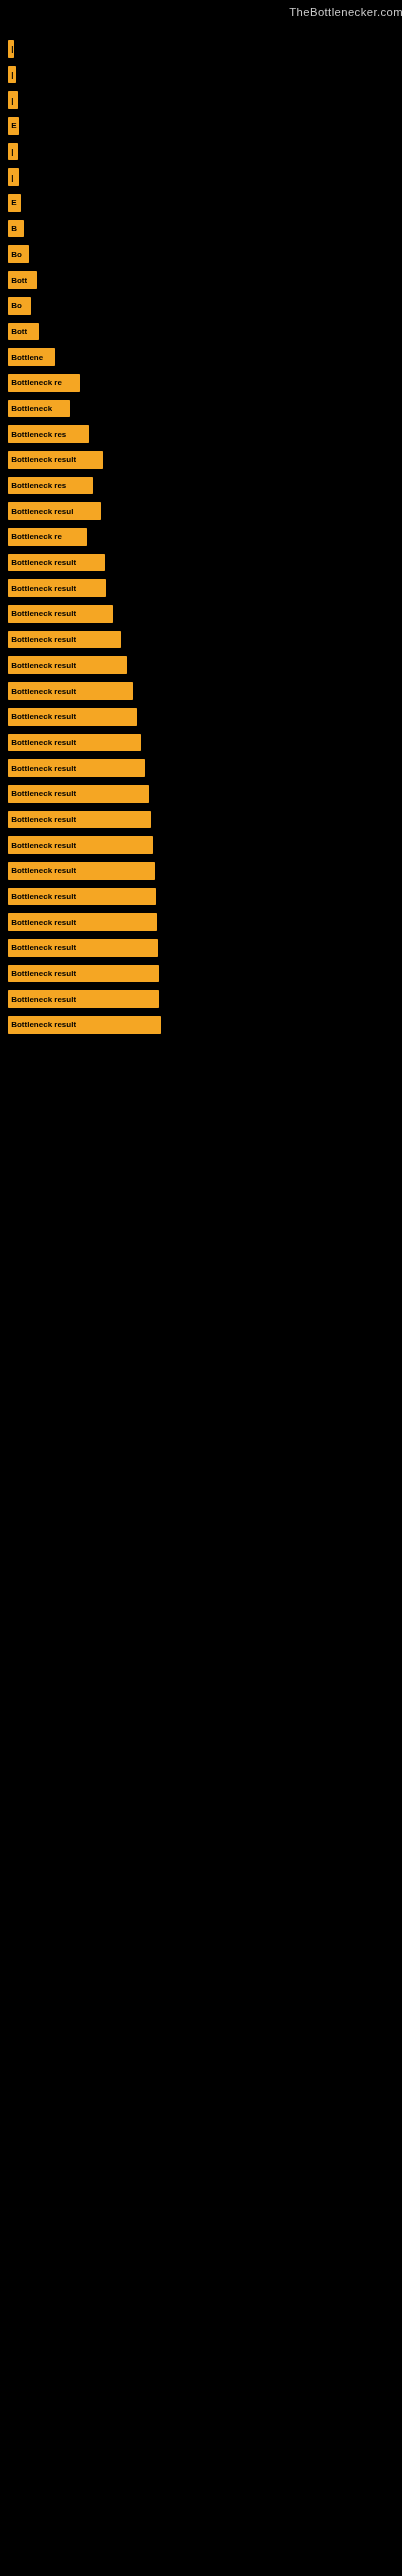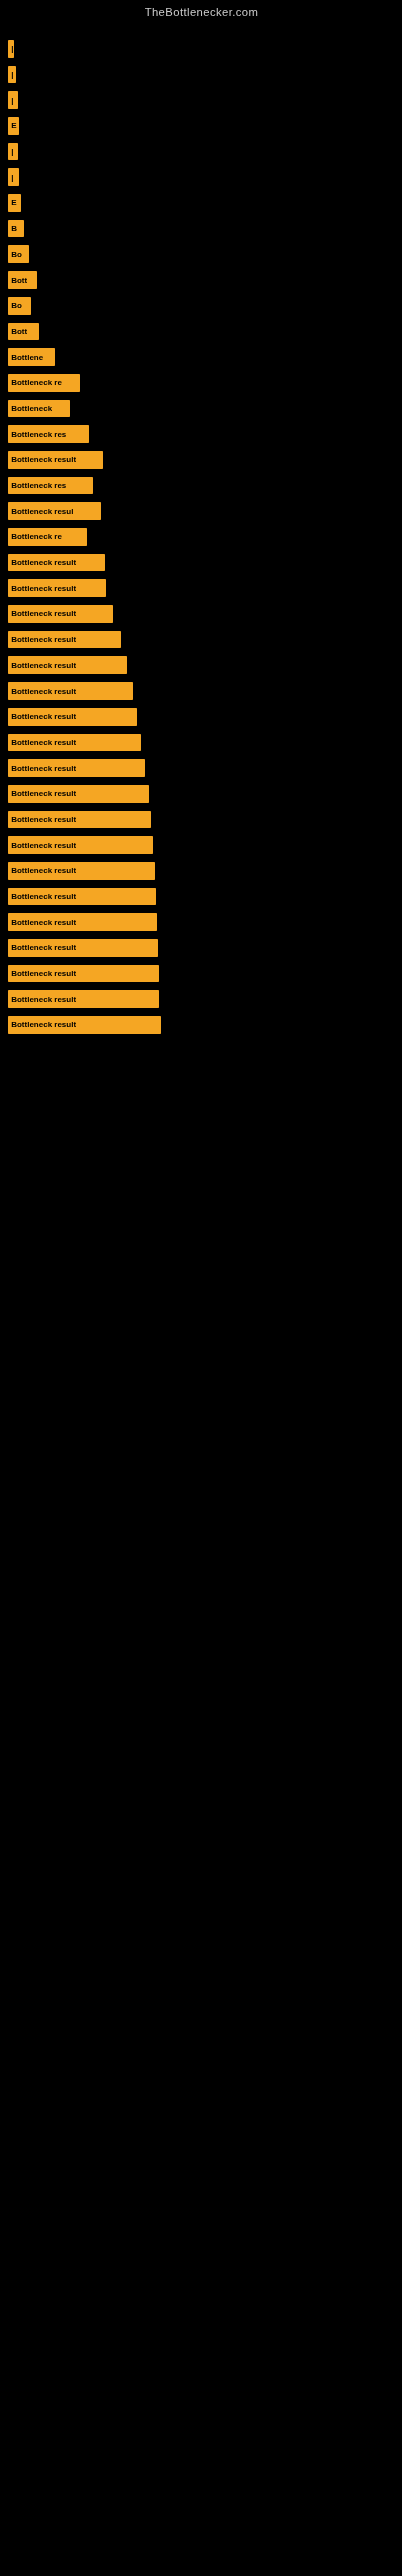--- a/index.html
+++ b/index.html
@@ -10,21 +10,21 @@
     body {
       background-color: #000;
       width: 403px;
       min-height: 2576px;
       font-family: Arial, sans-serif;
       position: relative;
     }
     .site-title {
       color: #ccc;
       font-size: 11.3px;
-      text-align: center;
+      text-align: right;
       padding: 6.4px 0 3.2px 0;
       letter-spacing: 0.4px;
     }
     .bars-container {
       padding: 16px 8px 8px 8px;
       display: flex;
       flex-direction: column;
       gap: 0px;
     }
     .bar-row {

